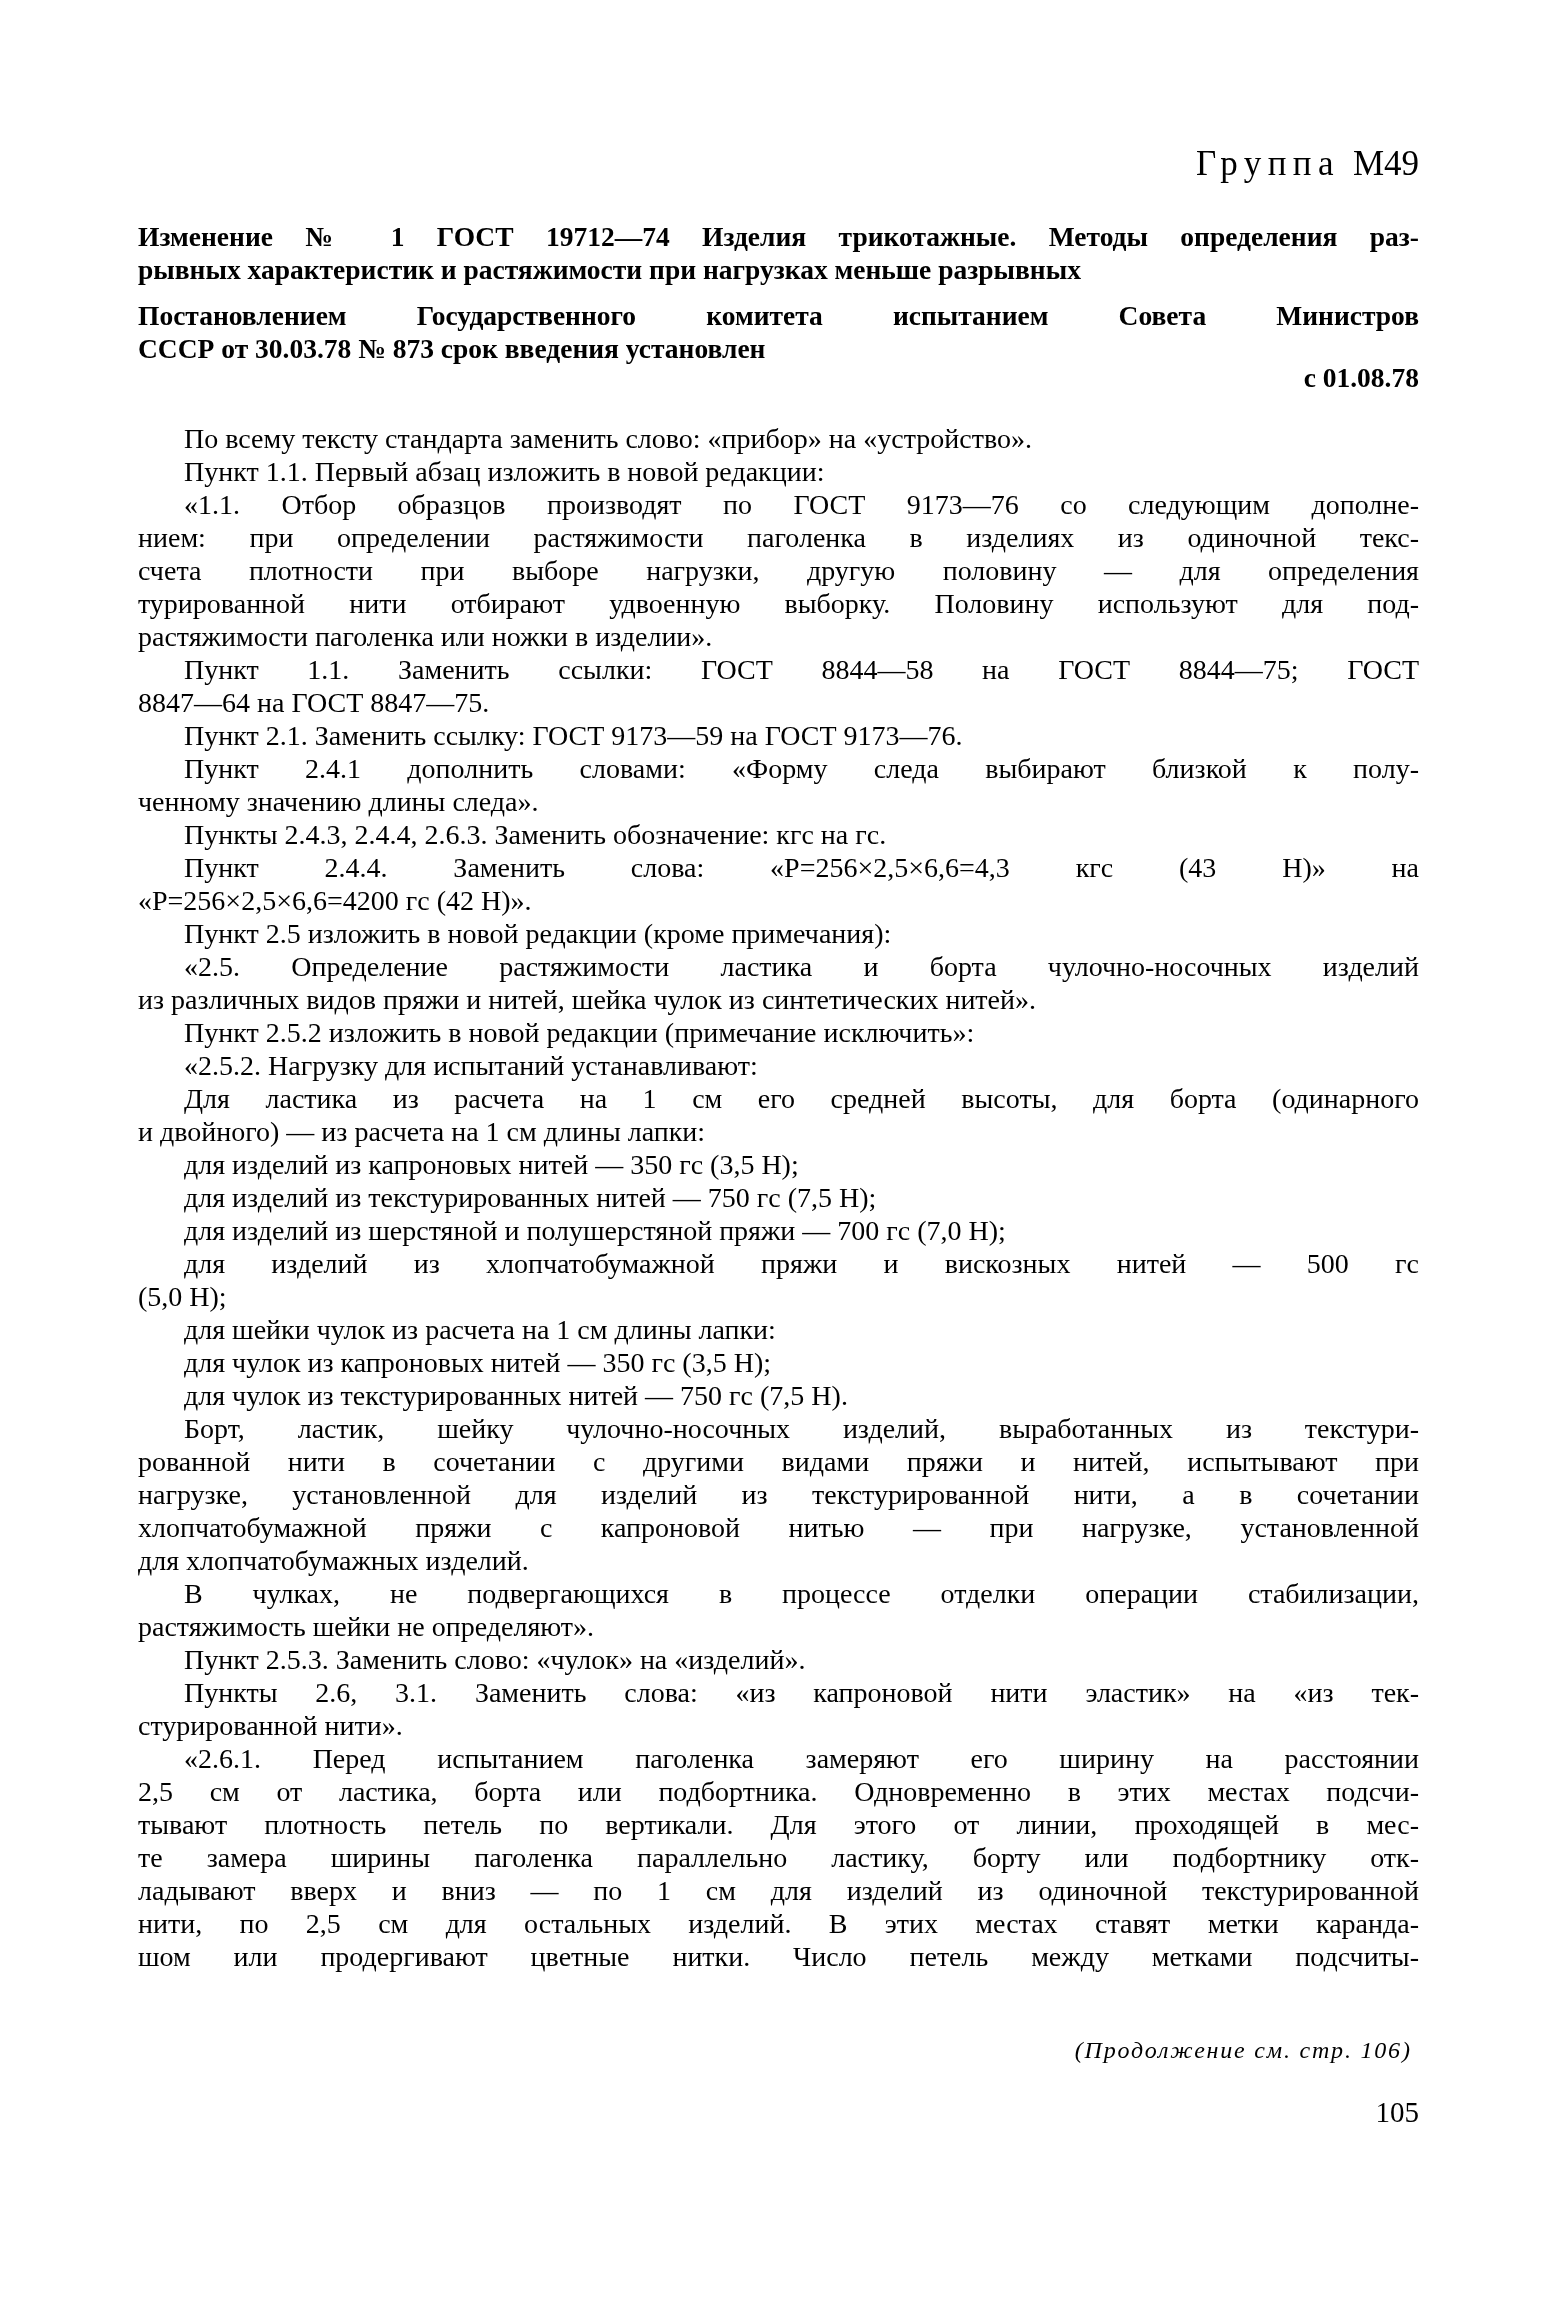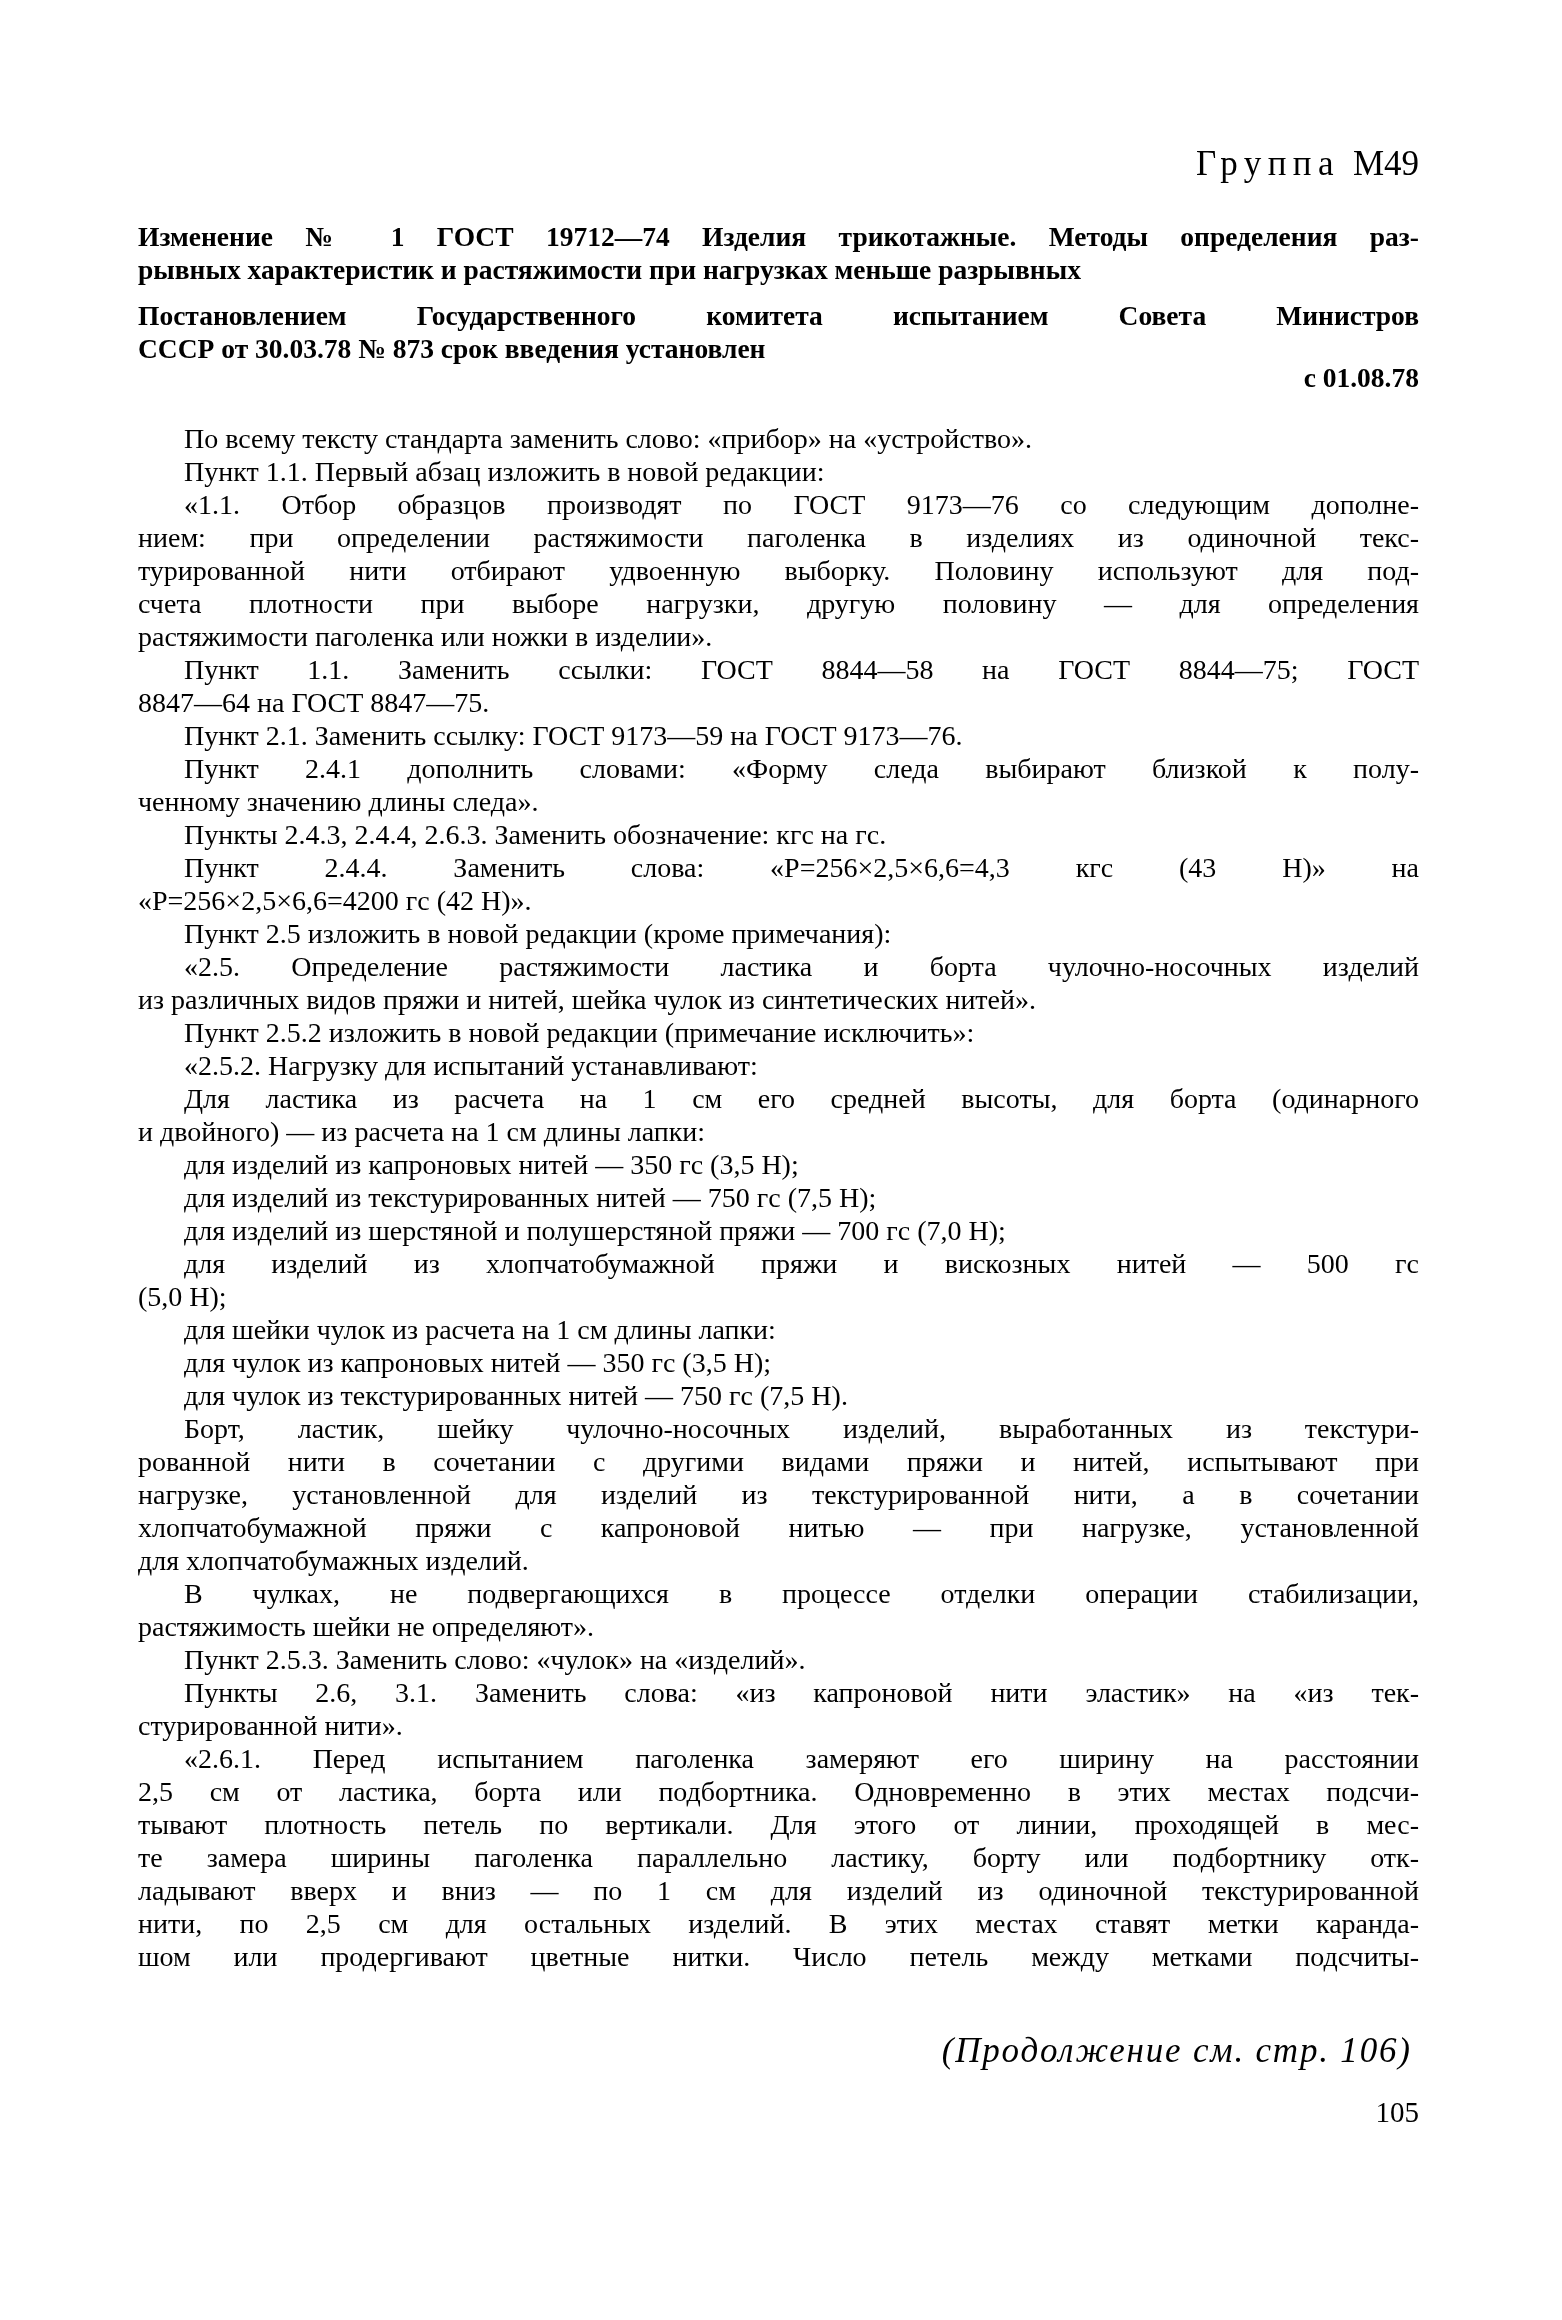--- a/index.html
+++ b/index.html
@@ -13,21 +13,21 @@
          font-size: 27.5px; line-height: 32px; }
   .hdr .ln, .body .ln { display: block; white-space: nowrap; height: 33px; line-height: 33px; }
   .ln.j { text-align: justify; text-align-last: justify; white-space: normal; overflow: hidden; }
   .ln.ind { padding-left: 46px; }
   .ln.r { text-align: right; }
   .title { top: 220px; }
   .decree { top: 299px; }
   .date { top: 361px; }
   .body { position: absolute; left: 0; top: 422px; width: 1281px; font-size: 28px; }
   .footer-note { position: absolute; right: 7.3px; top: 2032px; font-style: italic;
-                 font-size: 35px; letter-spacing: 1.8px; line-height: 37px; white-space: nowrap; }
+                 font-size: 24px; letter-spacing: 1.8px; line-height: 37px; white-space: nowrap; }
   .page-num { position: absolute; right: 0; top: 2094px; font-size: 29px; line-height: 37px; }
 </style>
 </head>
 <body>
 
 <div class="page">
 
   <div class="group-label">
     <span>Группа</span><span class="code">М49</span>
   </div>
@@ -44,22 +44,22 @@
 
   <div class="hdr date">
     <span class="ln r">с 01.08.78</span>
   </div>
 
   <div class="body">
     <span class="ln ind">По всему тексту стандарта заменить слово: «прибор» на «устройство».</span>
     <span class="ln ind">Пункт 1.1. Первый абзац изложить в новой редакции:</span>
     <span class="ln ind j">«1.1. Отбор образцов производят по ГОСТ 9173—76 со следующим дополне-</span>
     <span class="ln j">нием: при определении растяжимости паголенка в изделиях из одиночной текс-</span>
+    <span class="ln j">счета плотности при выборе нагрузки, другую половину — для определения</span>
     <span class="ln j">турированной нити отбирают удвоенную выборку. Половину используют для под-</span>
-    <span class="ln j">счета плотности при выборе нагрузки, другую половину — для определения</span>
     <span class="ln">растяжимости паголенка или ножки в изделии».</span>
     <span class="ln ind j">Пункт 1.1. Заменить ссылки: ГОСТ 8844—58 на ГОСТ 8844—75; ГОСТ</span>
     <span class="ln">8847—64 на ГОСТ 8847—75.</span>
     <span class="ln ind">Пункт 2.1. Заменить ссылку: ГОСТ 9173—59 на ГОСТ 9173—76.</span>
     <span class="ln ind j">Пункт 2.4.1 дополнить словами: «Форму следа выбирают близкой к полу-</span>
     <span class="ln">ченному значению длины следа».</span>
     <span class="ln ind">Пункты 2.4.3, 2.4.4, 2.6.3. Заменить обозначение: кгс на гс.</span>
     <span class="ln ind j">Пункт 2.4.4. Заменить слова: «Р=256×2,5×6,6=4,3 кгс (43 Н)» на</span>
     <span class="ln">«Р=256×2,5×6,6=4200 гс (42 Н)».</span>
     <span class="ln ind">Пункт 2.5 изложить в новой редакции (кроме примечания):</span>

